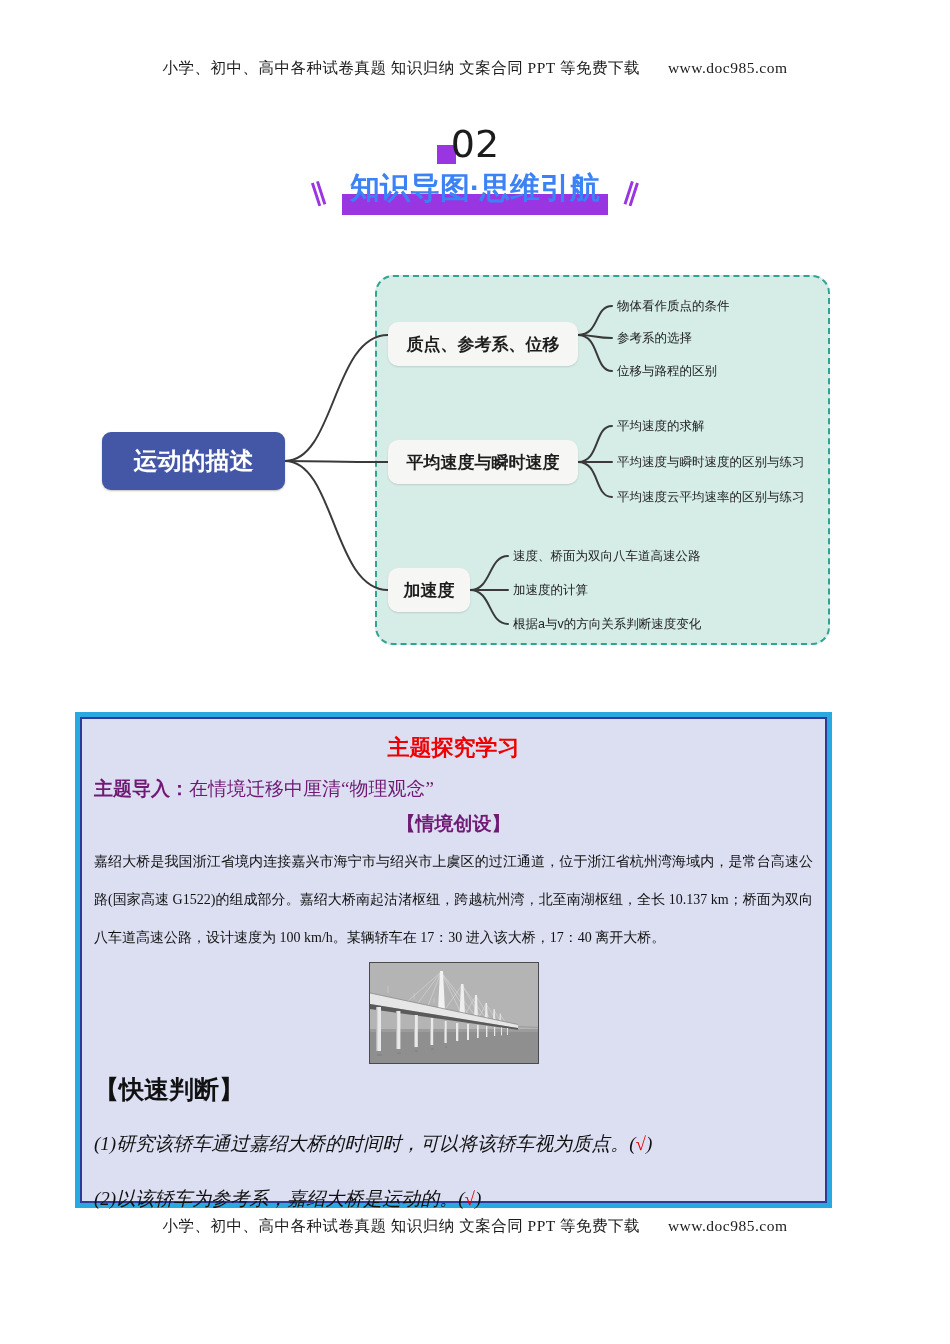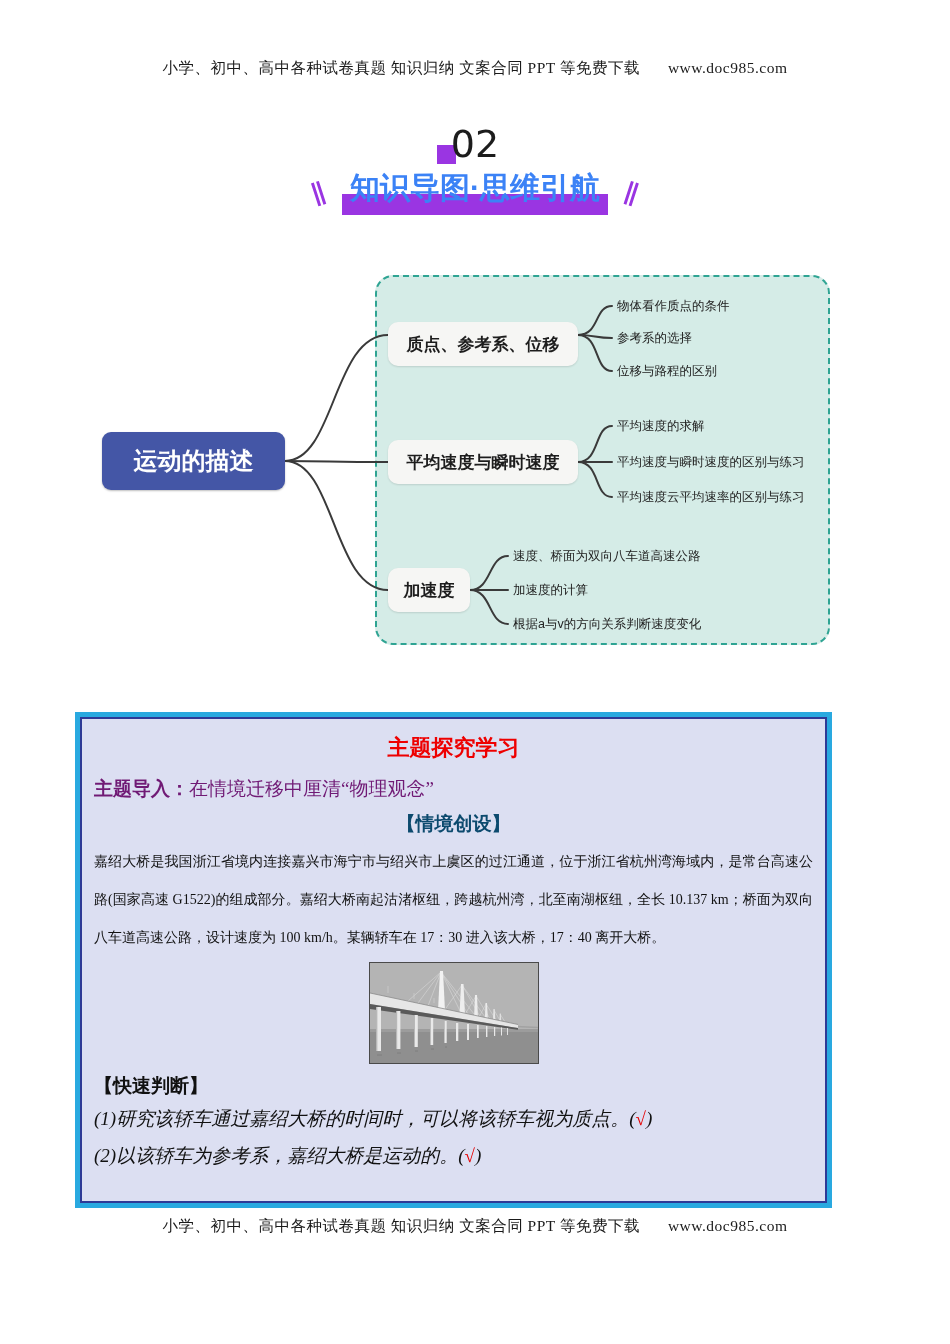--- a/index.html
+++ b/index.html
@@ -33,25 +33,25 @@
   .mm-topic.t2 { left:298px; top:180px; width:190px; height:44px; }
   .mm-topic.t3 { left:298px; top:308px; width:82px;  height:44px; }
   .mm-leaf { position:absolute; font-family:"Liberation Sans","DejaVu Sans",sans-serif; font-size:12.5px; color:#222; white-space:nowrap; transform:translateY(-50%); }
 
   
   .panel { position:absolute; left:75px; top:712px; width:757px; height:496px; background:#29a9e0; padding:5px; }
   .panel-inner { width:100%; height:100%; background:#dcdff2; border:2px solid #2e3a96; padding:10px 12px 0 12px; }
   .panel-title { text-align:center; font-size:22px; font-weight:bold; color:#ee0000; margin-top:4px; }
   .intro-line { font-size:19px; color:#701a75; margin-top:13px; }
   .intro-line .lead { font-weight:bold; }
-  .scene-head { text-align:center; font-size:19px; font-weight:bold; color:#0c4a6e; margin-top:9px; }
+  .scene-head { text-align:center; font-size:19px; font-weight:bold; color:#701a75; margin-top:9px; }
   .body-para { font-size:14px; color:#111; line-height:38px; text-align:justify; margin-top:6px; }
   .figure { width:170px; height:102px; margin:5px auto 4px auto; border:1px solid #4a4a4a; }
-  .quick-head { font-family:"Liberation Sans","DejaVu Sans",sans-serif; font-size:19px; font-weight:bold; color:#111; margin-top:9px; }
-  .judge-item { font-size:19px; font-style:italic; color:#111; line-height:35px; margin-top:2px; }
+  .quick-head { font-family:"Liberation Sans","DejaVu Sans",sans-serif; font-size:25px; font-weight:bold; color:#111; margin-top:9px; }
+  .judge-item { font-size:19px; font-style:italic; color:#111; line-height:35px; margin-top:20px; }
   .judge-item .mark { color:#e60000; font-weight:bold; font-style:normal; }
 </style>
 </head>
 <body>
 
 <div class="page">
 
   <div class="doc-bar top">
     <span>小学、初中、高中各种试卷真题 知识归纳 文案合同 PPT 等免费下载</span><span class="url">www.doc985.com</span>
   </div>

